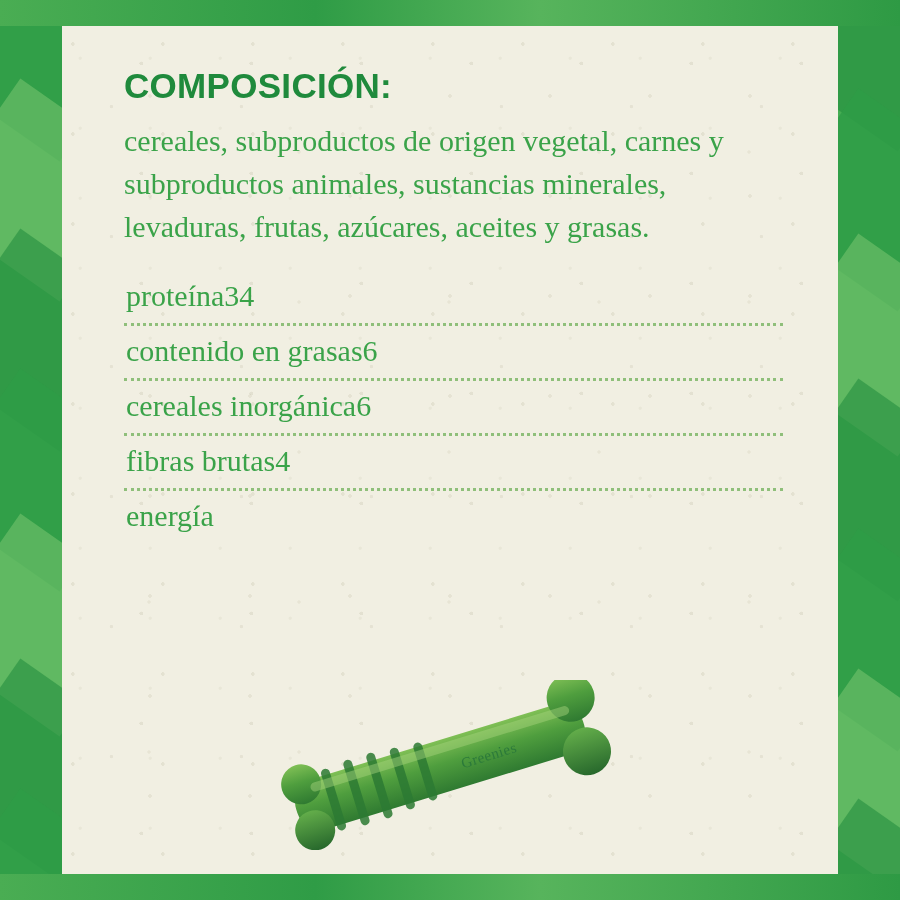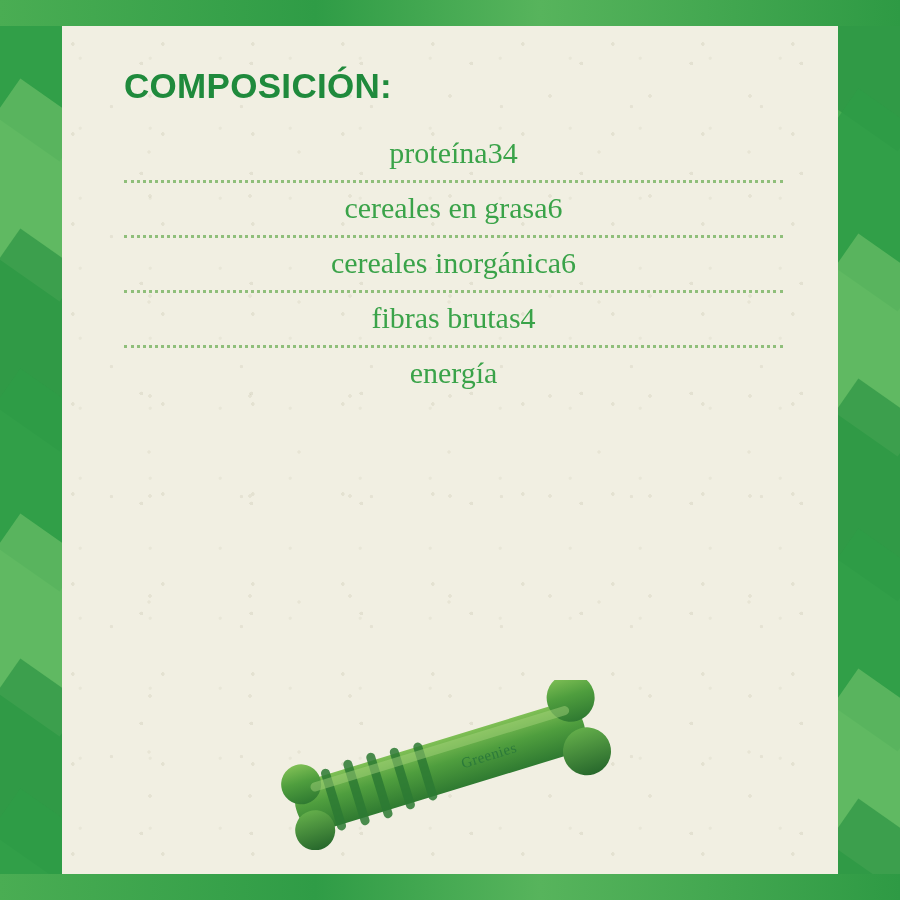--- a/index.html
+++ b/index.html
@@ -119,21 +119,21 @@
 
   .nutrient-table {
     margin-top: 22px;
     width: 100%;
     max-width: 720px;
   }
 
   .nutrient-row {
     display: flex;
     align-items: baseline;
-    justify-content: center;
+    justify-content: flex-start;
     padding: 8px 2px 10px 2px;
     border-bottom: 3px dotted #8fbf7a;
   }
   .nutrient-row.last {
     border-bottom: none;
     gap: 15px;
   }
 
   .nutrient-label {
     font-family: "Liberation Serif", serif;
@@ -192,31 +192,32 @@
   </div>
   <div class="top-strip"></div>
   <div class="bottom-strip"></div>
 
   <div class="card">
 
     <div class="content">
 
       <h1 class="section-title">COMPOSICIÓN:</h1>
 
+      <p class="ingredients">cereales, subproductos de origen vegetal, carnes y subproductos animales, sustancias minerales, levaduras, frutas, azúcares, aceites y grasas.</p>
 
 
       <div class="nutrient-table">
 
         <div class="nutrient-row">
           <span class="nutrient-label">proteína</span>
           <span class="nutrient-value">34</span>
         </div>
 
         <div class="nutrient-row">
-          <span class="nutrient-label">cereales en grasa</span>
+          <span class="nutrient-label">contenido en grasas</span>
           <span class="nutrient-value">6</span>
         </div>
 
         <div class="nutrient-row">
           <span class="nutrient-label">cereales inorgánica</span>
           <span class="nutrient-value">6</span>
         </div>
 
         <div class="nutrient-row">
           <span class="nutrient-label">fibras brutas</span>

